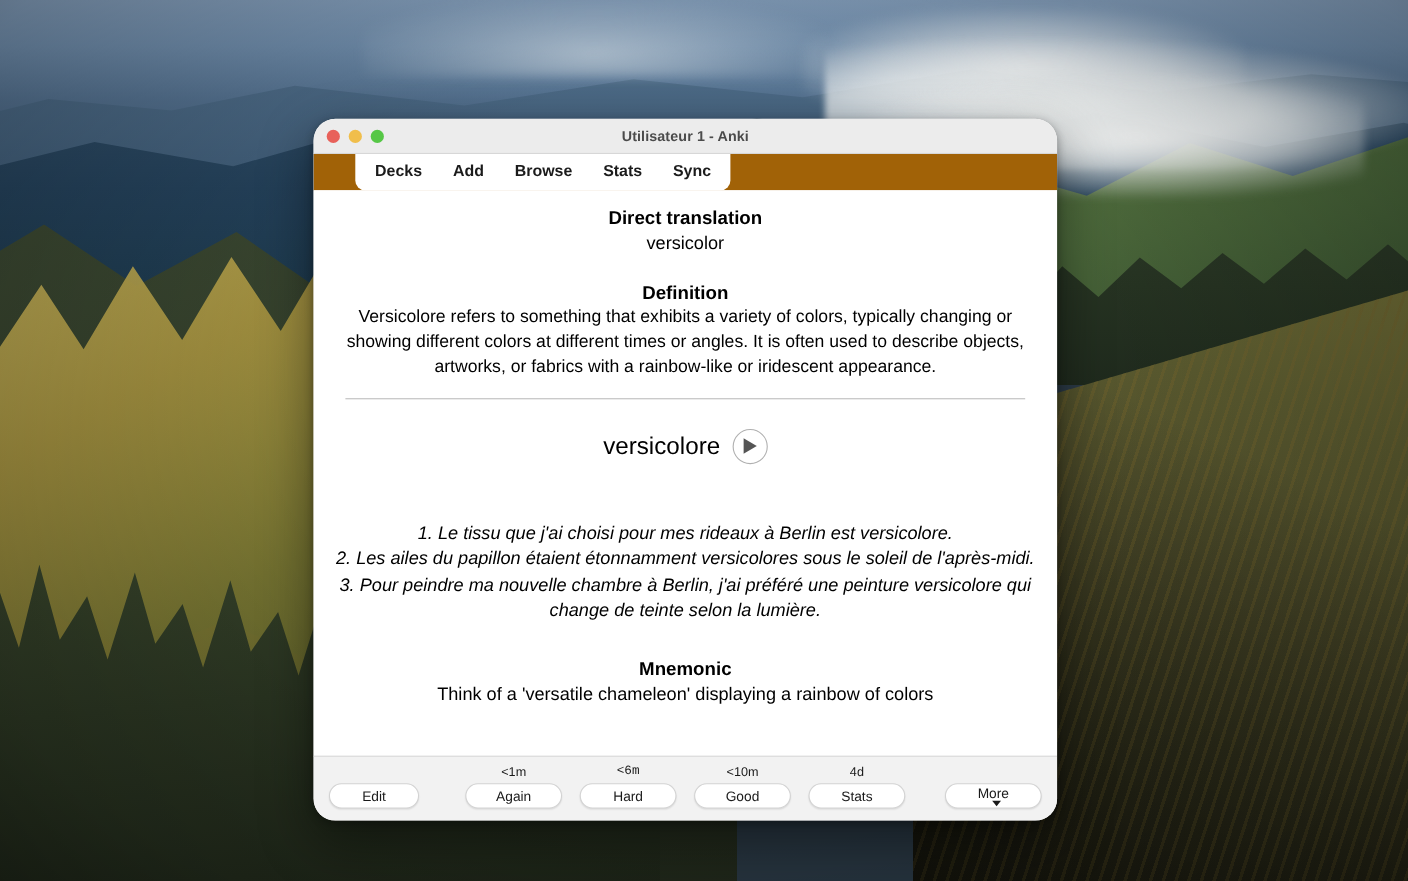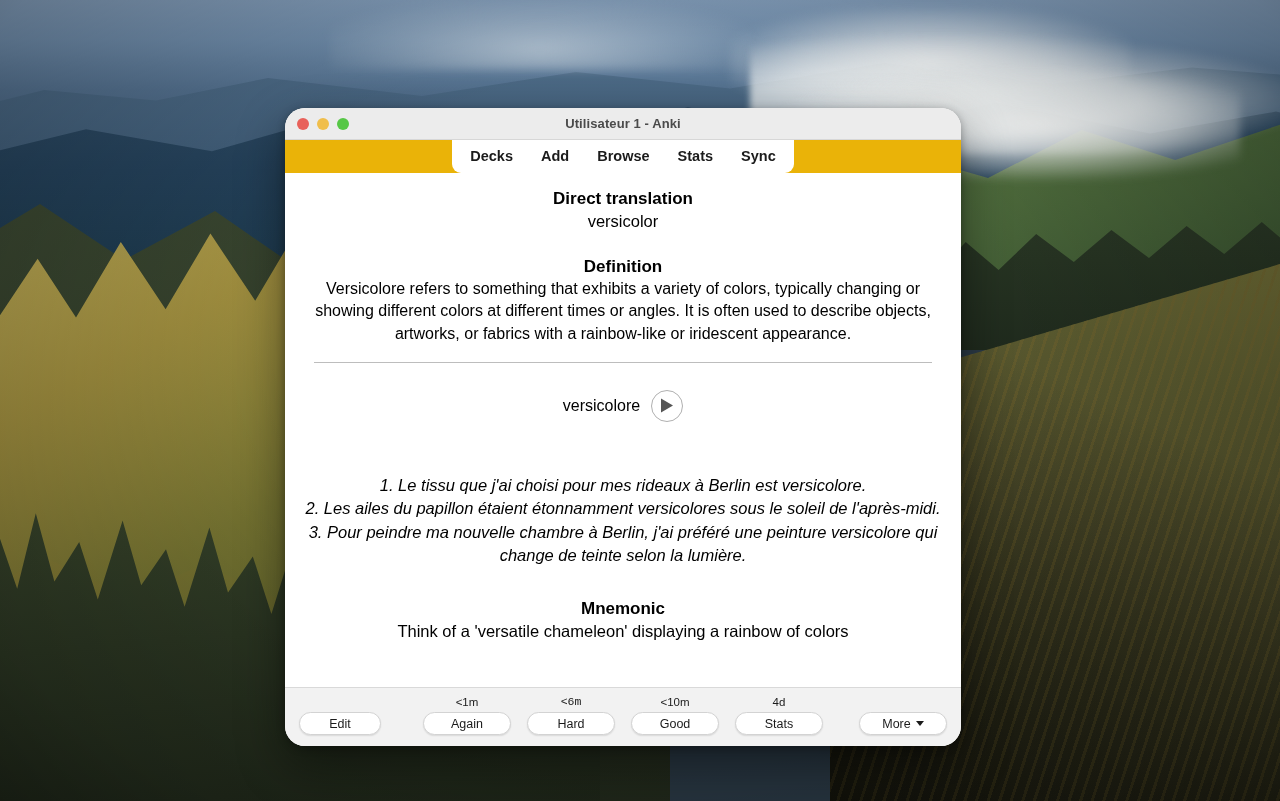--- a/index.html
+++ b/index.html
@@ -156,26 +156,27 @@
     position: absolute; left: 0; right: 0;
     text-align: center;
     font-size: 13px; font-weight: bold;
     color: #4b4b4b;
     letter-spacing: .1px;
     pointer-events: none;
   }
 
   
   .navbar-wrap {
-    background: #eab308;
+    background: #a16207;
     height: 33px;
     flex: 0 0 auto;
     display: flex;
-    justify-content: center;
+    justify-content: flex-start;
     align-items: flex-start;
+    padding-left: 38px;
   }
   .navbar {
     background: #ffffff;
     border-radius: 0 0 9px 9px;
     padding: 0 18px;
     height: 33px;
     display: flex;
     align-items: center;
     gap: 28px;
   }
@@ -226,21 +227,21 @@
 
   
   .audio-row {
     display: flex;
     align-items: center;
     justify-content: center;
     gap: 11px;
     margin-top: 27px;
   }
   .audio-word {
-    font-size: 16px;
+    font-size: 22px;
     color: #000;
   }
   .play-btn {
     width: 32px; height: 32px;
     border-radius: 50%;
     border: 1.5px solid #b0b0b0;
     background: #fff;
     display: inline-flex;
     align-items: center;
     justify-content: center;
@@ -391,20 +392,20 @@
 
     <div class="ans-interval" style="left:242px; width:88px;font-family:Liberation Mono, monospace;">&lt;6m</div>
     <div class="ans-btn" style="left:242px; width:88px;">Hard</div>
 
     <div class="ans-interval" style="left:346px; width:88px;">&lt;10m</div>
     <div class="ans-btn" style="left:346px; width:88px;">Good</div>
 
     <div class="ans-interval" style="left:450px; width:88px;margin-top:32px;">4d</div>
     <div class="ans-btn" style="left:450px; width:88px;">Stats</div>
 
-    <div class="ans-btn" style="right:14px; width:88px;">
+    <div class="ans-btn" style="right:14px; width:88px;flex-direction:column;">
       <span>More</span>
       <span class="caret"></span>
     </div>
 
   </div>
 
 </div>
 
 </body></html>

